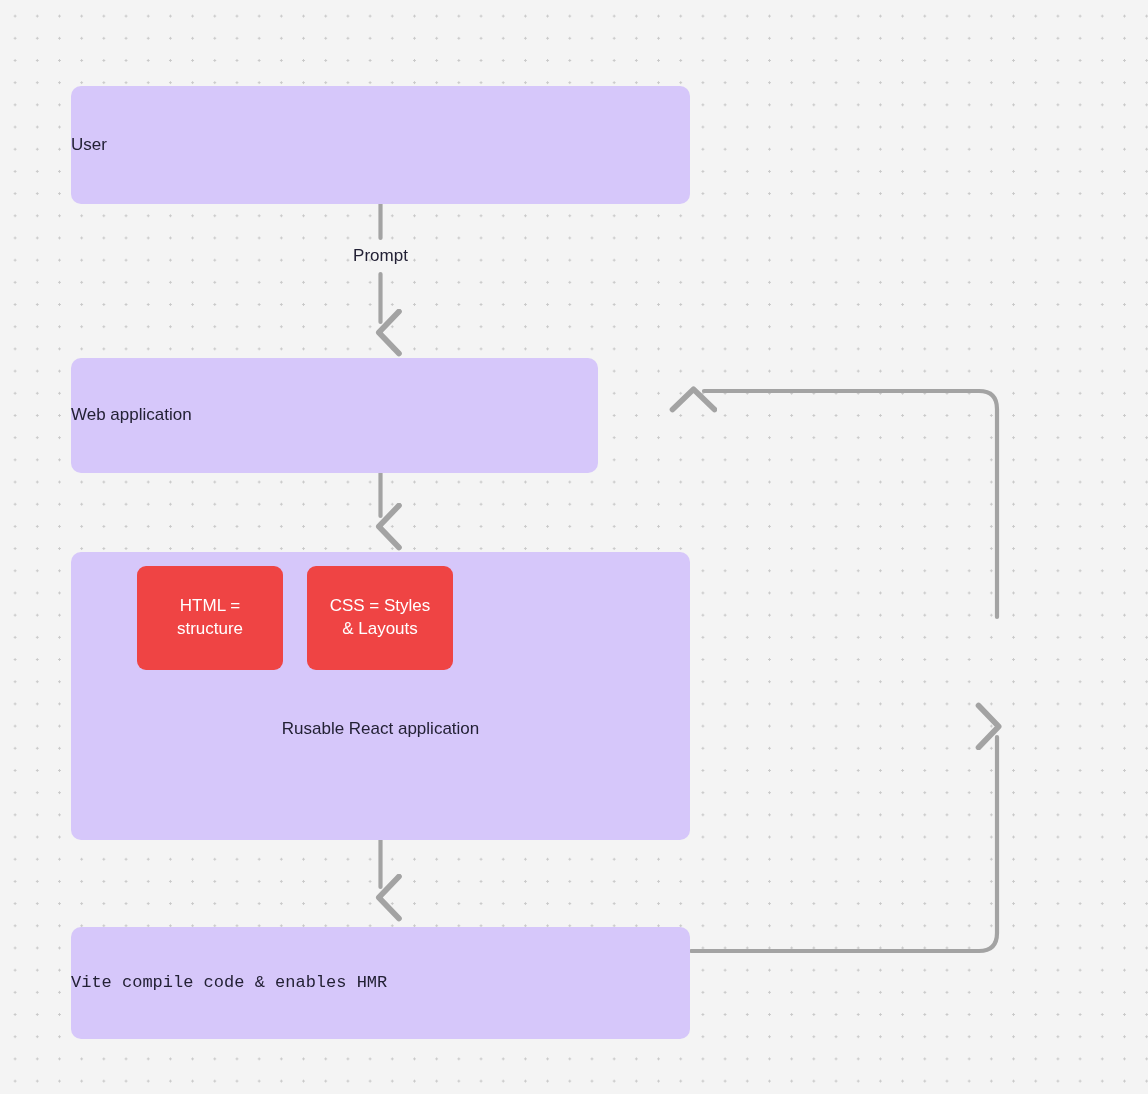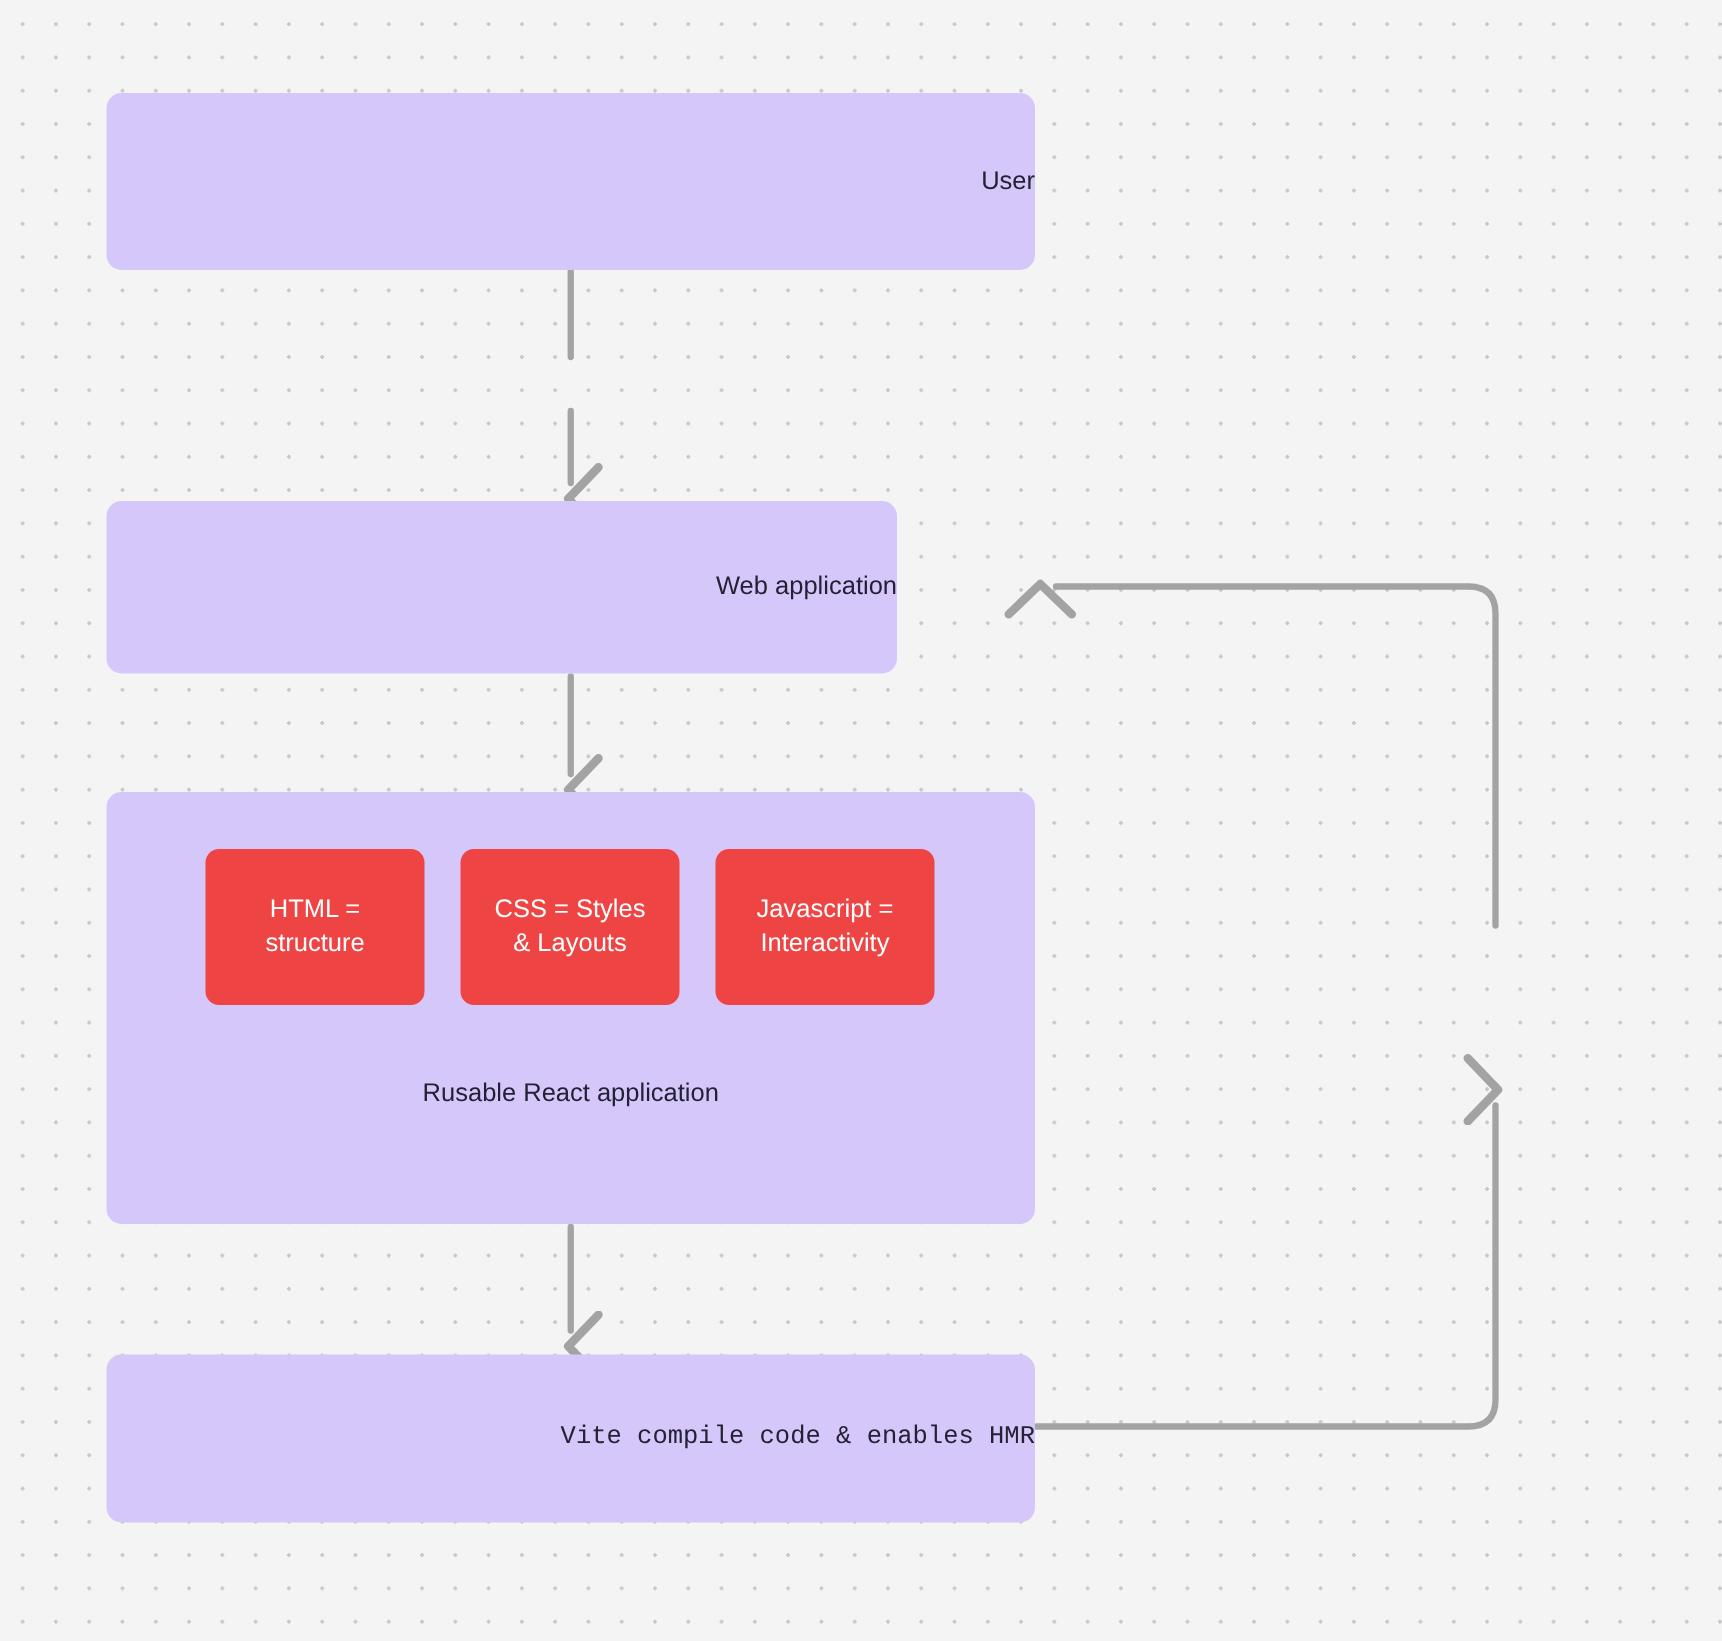--- a/index.html
+++ b/index.html
@@ -22,23 +22,24 @@
     width: 1148px;
     height: 1094px;
   }
 
   
   .node {
     position: absolute;
     box-sizing: border-box;
     display: flex;
     align-items: center;
-    justify-content: flex-end;
+    justify-content: flex-start;
     text-align: center;
     border-radius: 10px;
+    margin-top: 24px;
   }
   .node-lilac {
     background: #d6c7fa;
     color: #232135;
     font-size: 17px;
     line-height: 1.32;
   }
 
   .node-purple {
     position: absolute;
@@ -118,20 +119,21 @@
 
     <path d="M 691 951 L 979 951 Q 997 951 997 933 L 997 737" fill="none" stroke="#a3a3a3" stroke-width="4.2" stroke-linecap="round" stroke-linejoin="round" marker-end="url(#arrow-down)"></path>
 
     <path d="M 997 617 L 997 409 Q 997 391 979 391 L 704 391" fill="none" stroke="#a3a3a3" stroke-width="4.2" stroke-linecap="round" stroke-linejoin="round" marker-end="url(#arrow-down)"></path>
   </svg>
 
   <div id="node-user" class="node node-lilac">
     <span>User</span>
   </div>
 
+  <div class="edge-label" id="label-prompt">Prompt</div>
 
   <div id="node-webapp" class="node node-lilac">
     <span>Web application</span>
   </div>
 
   <div id="node-components" class="node node-lilac"></div>
 
   <div id="sub-html" class="node-purple">
     <span>
       <span>HTML =</span><br>
@@ -139,26 +141,20 @@
     </span>
   </div>
 
   <div id="sub-css" class="node-purple">
     <span>
       <span>CSS = Styles</span><br>
       <span>&amp; Layouts</span>
     </span>
   </div>
 
-  <div id="sub-js" class="node-purple">
-    <span>
-      <span>Javascript =</span><br>
-      <span>Interactivity</span>
-    </span>
-  </div>
 
   <div class="group-caption" id="caption-components">Rusable React application</div>
 
   <div id="node-vite" class="node node-lilac">
     <span>Vite compile code &amp; enables HMR</span>
   </div>
 
 
 </div>
 

